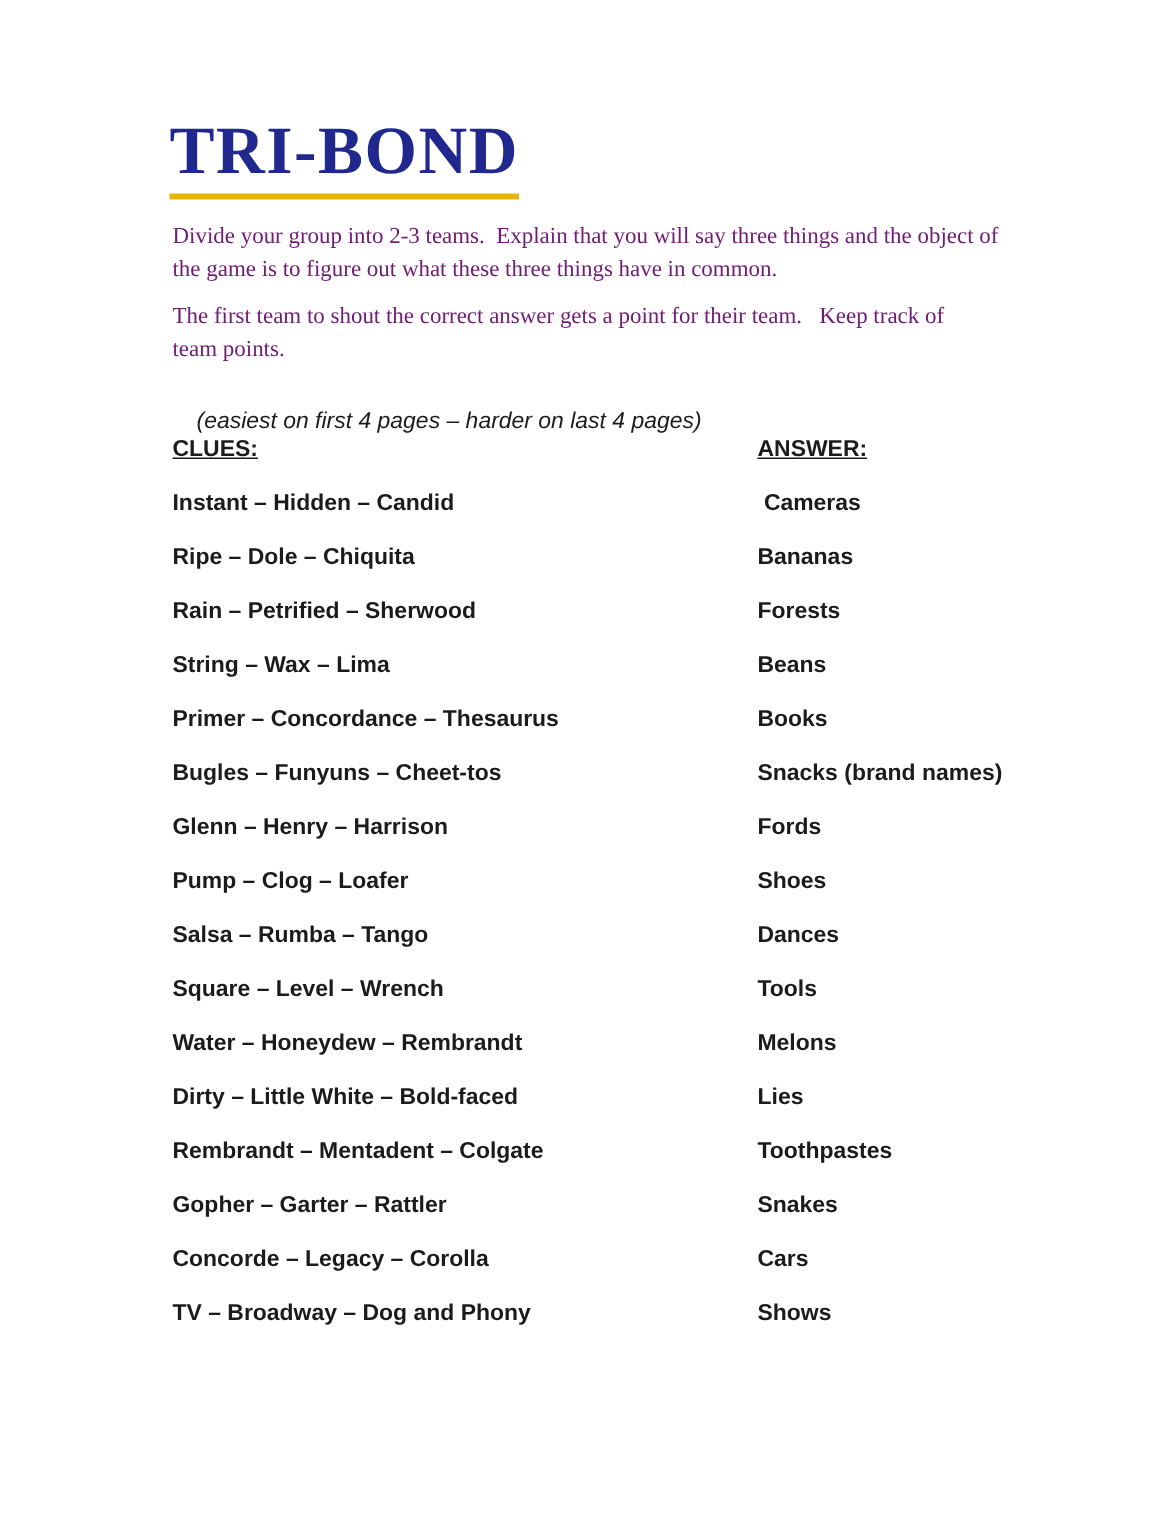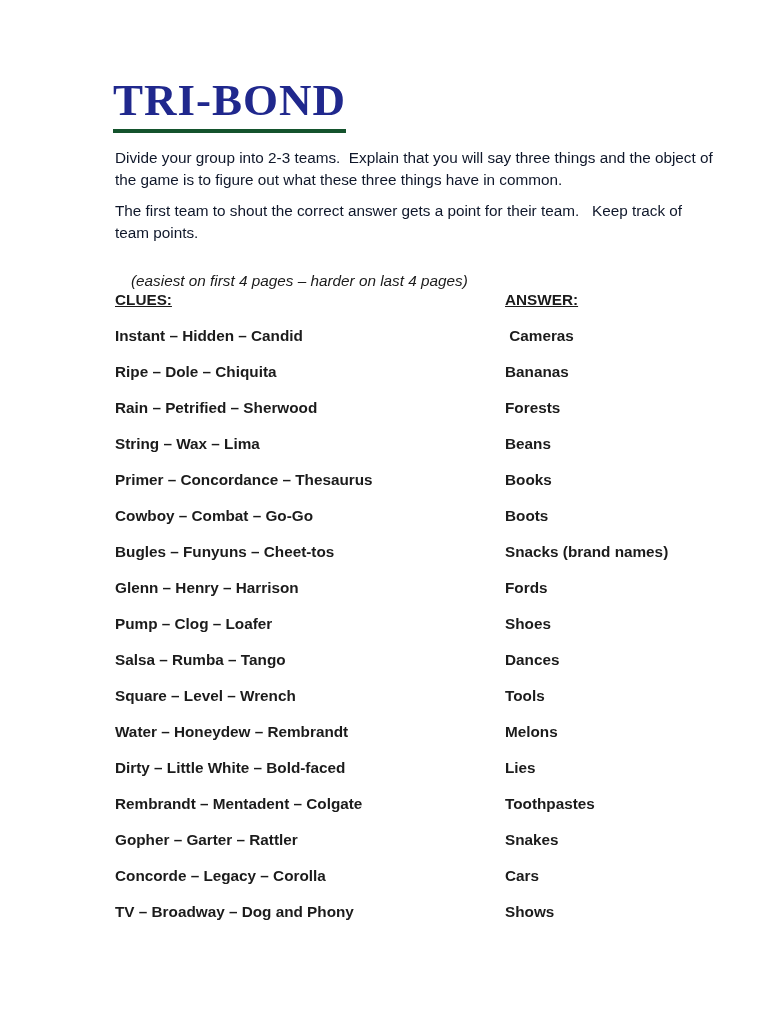--- a/index.html
+++ b/index.html
@@ -24,31 +24,32 @@
     font-family: "Liberation Serif", "DejaVu Serif", serif;
     font-weight: bold;
     font-size: 45px;
     line-height: 1.1;
     letter-spacing: 1px;
     color: #20288d;
   }
   .title .title-text {
     display: inline-block;
     padding-bottom: 3px;
-    border-bottom: 4px solid #14532d;
+    border-bottom: 4px solid #eab308;
   }
   .para {
     position: absolute;
     left: 115px;
     margin: 0;
     width: 630px;
     font-size: 15.3px;
     line-height: 22px;
     white-space: pre-wrap;
-    color: #0f172a;
+    color: #701a75;
+    font-family: Liberation Serif, serif;
   }
   .para-1 { top: 147px; }
   .para-2 { top: 200px; }
   .note {
     position: absolute;
     left: 115px;
     top: 254px;
     margin: 16px;
     font-size: 15.3px;
     line-height: 22px;
@@ -114,24 +115,20 @@
       </div>
       <div class="trow">
         <span class="tcell">String – Wax – Lima</span>
         <span class="tcell">Beans</span>
       </div>
       <div class="trow">
         <span class="tcell">Primer – Concordance – Thesaurus</span>
         <span class="tcell">Books</span>
       </div>
       <div class="trow">
-        <span class="tcell">Cowboy – Combat – Go-Go</span>
-        <span class="tcell">Boots</span>
-      </div>
-      <div class="trow">
         <span class="tcell">Bugles – Funyuns – Cheet-tos</span>
         <span class="tcell">Snacks (brand names)</span>
       </div>
       <div class="trow">
         <span class="tcell">Glenn – Henry – Harrison</span>
         <span class="tcell">Fords</span>
       </div>
       <div class="trow">
         <span class="tcell">Pump – Clog – Loafer</span>
         <span class="tcell">Shoes</span>

